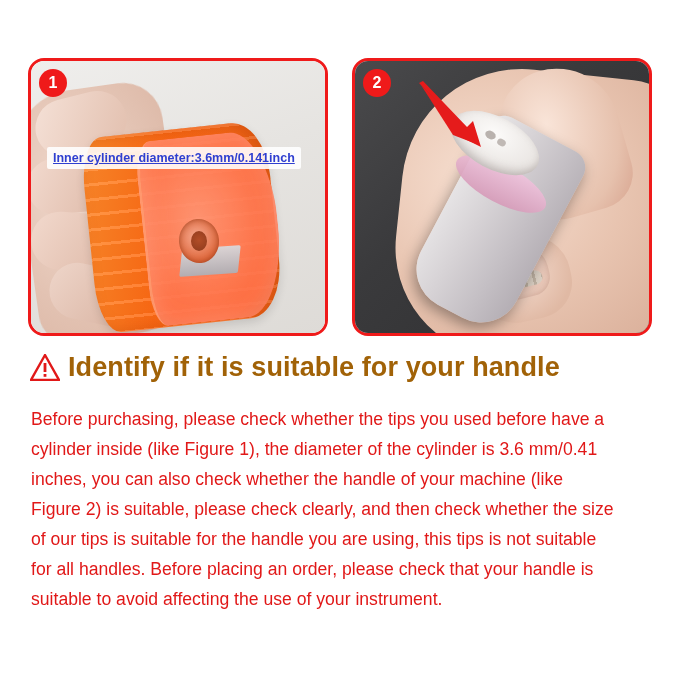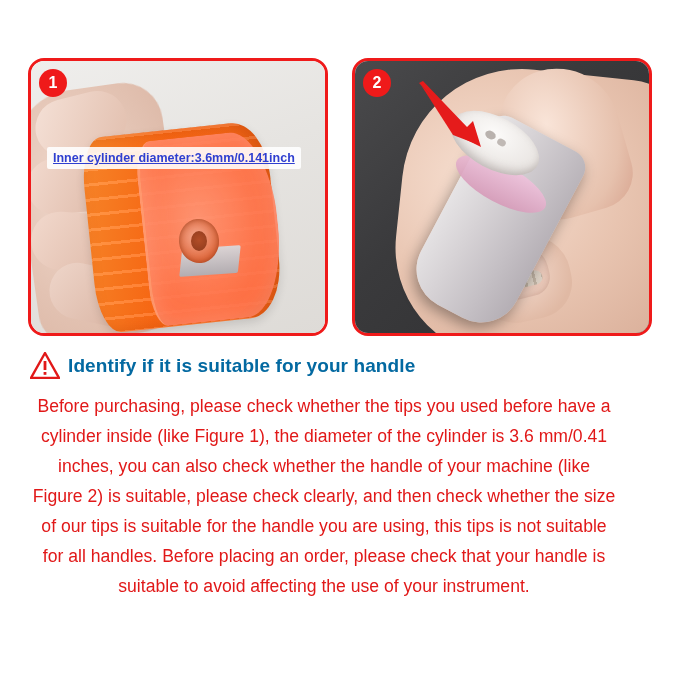--- a/index.html
+++ b/index.html
@@ -288,38 +288,38 @@
   .heading-row {
     position: absolute;
     left: 30px;
     top: 352px;
     display: flex;
     align-items: center;
     gap: 8px;
   }
   .warn-icon { width: 30px; height: 27px; display: block; }
   .heading-text {
-    font-size: 19px;
+    font-size: 27px;
     font-weight: bold;
-    color: #0369a1;
+    color: #a16207;
     font-family: "Liberation Sans", sans-serif;
     letter-spacing: .1px;
   }
 
   
   .body-copy {
     position: absolute;
     left: 31px;
-    top: 391px;
+    top: 404px;
     width: 586px;
     color: #e11818;
     font-size: 17.6px;
     line-height: 30px;
     font-family: "Liberation Sans", sans-serif;
-    text-align: center;
+    text-align: left;
   }
 </style>
 </head>
 <body>
 
 <div class="page">
 
   <div class="figures">
 
     <div class="figure">

